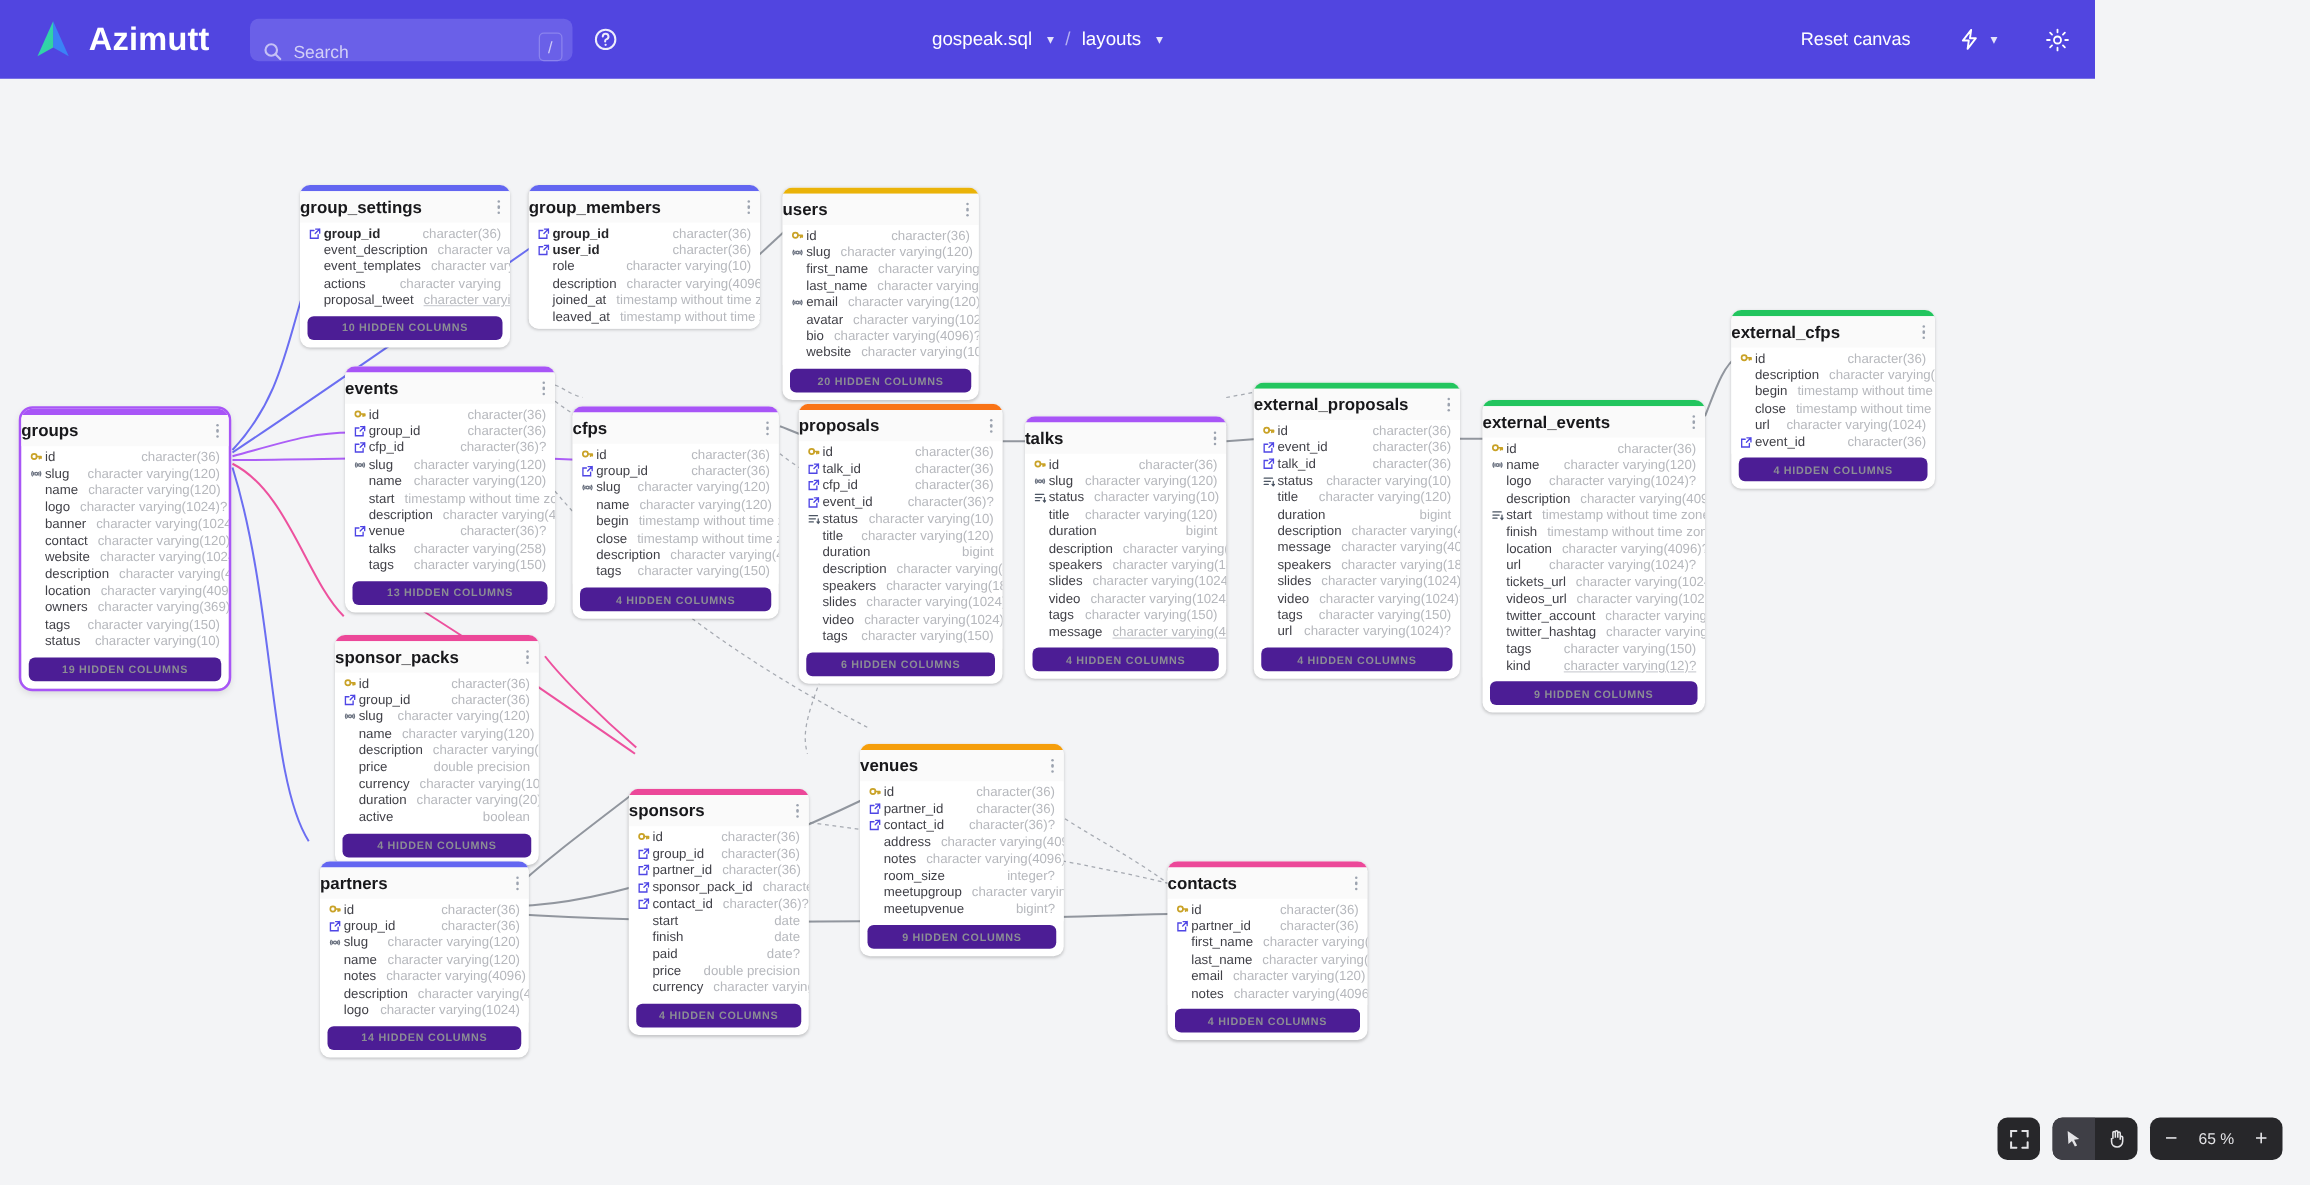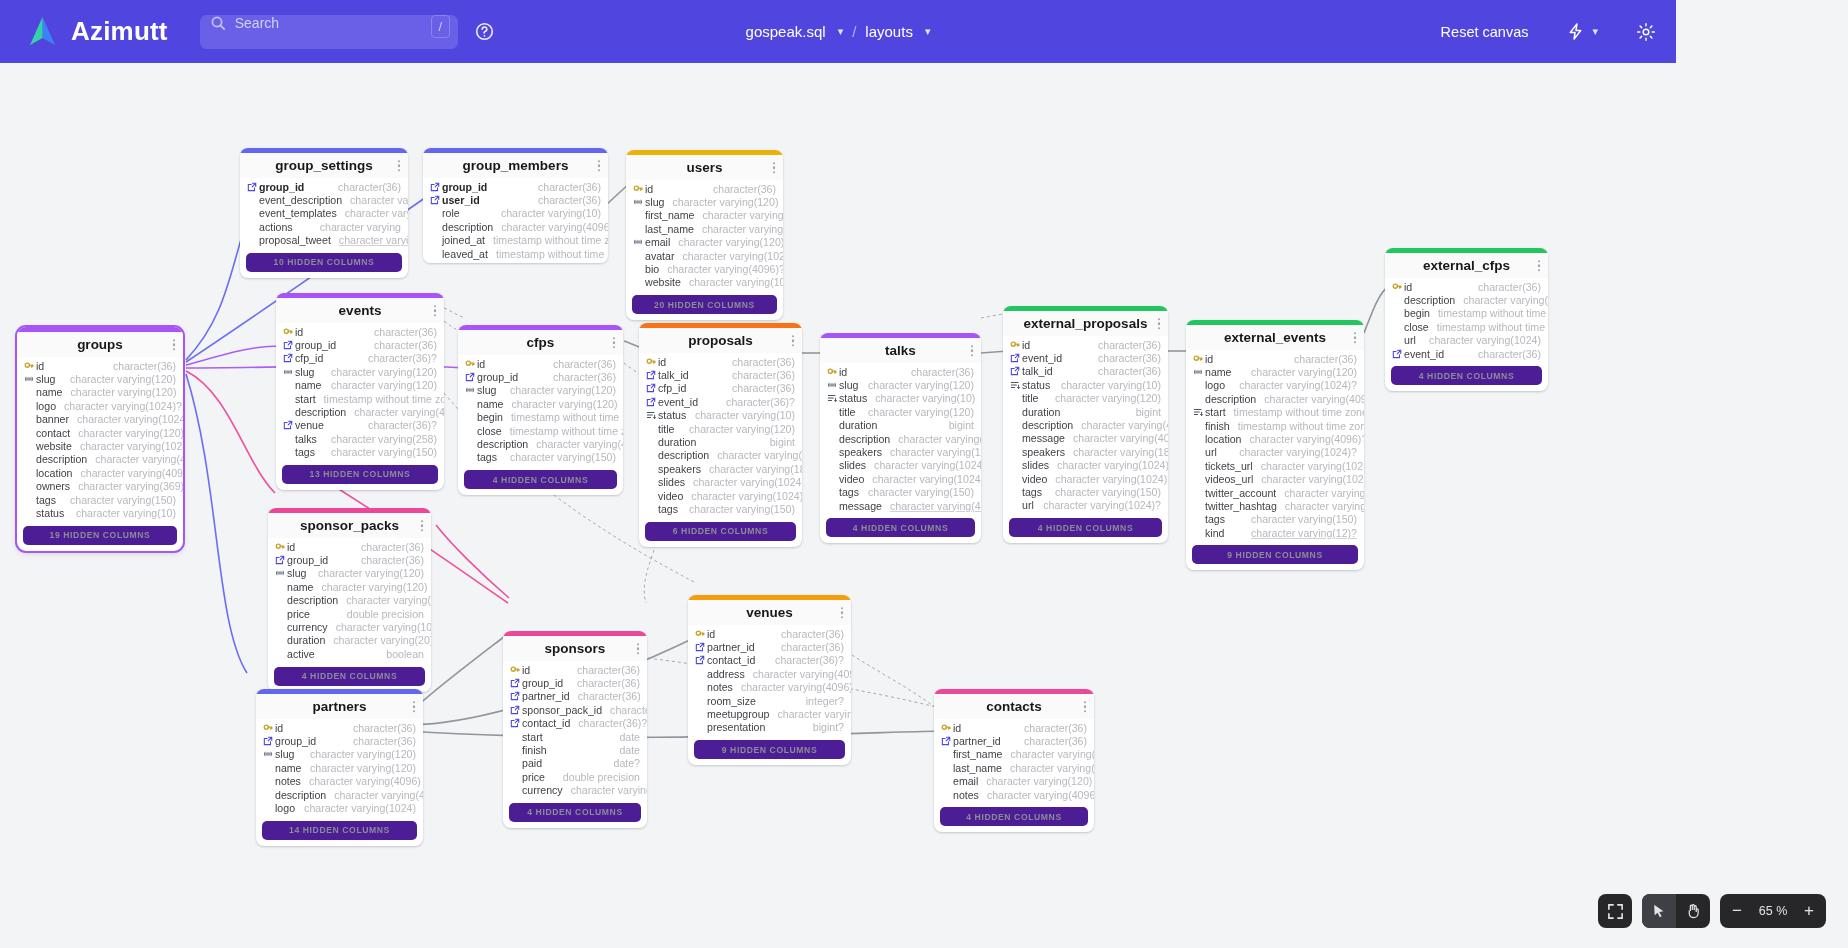--- a/index.html
+++ b/index.html
@@ -21,21 +21,21 @@
   .logo-mark { width: 33px; height: 33px; position: relative; }
   .brand {
     color: #ffffff; font-size: 26px; font-weight: 700;
     margin-left: 12px; letter-spacing: .2px;
   }
   .search-box {
     margin-left: 32px;
     width: 258px; height: 34px;
     background: #6a60e8;
     border-radius: 7px;
-    display: flex; align-items: flex-start;
+    display: flex; align-items: flex-end;
     padding: 0 8px 0 10px;
     position: relative;
   }
   .search-icon { width: 16px; height: 16px; flex: 0 0 16px; opacity: .85; }
   .search-placeholder {
     color: #d3d0f7; font-size: 14px; margin-left: 9px; flex: 1;
   }
   .slash-key {
     width: 19px; height: 23px; border: 1px solid #8b83ee;
     border-radius: 4px; color: #cfcbf8; font-size: 13px;
@@ -76,21 +76,21 @@
     z-index: 10;
   }
   .tbl.selected {
     outline: 2px solid #a855f7;
     border-radius: 9px;
     box-shadow: 0 2px 7px rgba(0,0,0,.16);
   }
   .tbl-bar { height: 5px; width: 100%; }
   .tbl-head {
     height: 25px;
-    display: flex; align-items: center; justify-content: center;
+    display: flex; align-items: center; justify-content: flex-start;
     position: relative;
     background: #fafafa;
   }
   .tbl-title {
     font-size: 13.5px; font-weight: 600; color: #18181b;
   }
   .dots {
     position: absolute; right: 8px; top: 50%; transform: translateY(-50%);
     display: flex; flex-direction: column; gap: 2px; cursor: pointer;
   }
@@ -1302,21 +1302,21 @@
             <span class="cname">room_size</span>
             <span class="ctype">integer?</span>
           </div>
           <div class="col">
             <span class="ci"></span>
             <span class="cname">meetupgroup</span>
             <span class="ctype">character varying(80)?</span>
           </div>
           <div class="col">
             <span class="ci"></span>
-            <span class="cname">presentation</span>
+            <span class="cname">meetupvenue</span>
             <span class="ctype">bigint?</span>
           </div>
         </div>
         <div class="hidden-row">9 HIDDEN COLUMNS</div>
       </div>
       <div class="tbl" style="left: 256px; top: 626px; width: 167px;">
         <div class="tbl-bar" style="background: rgb(99, 102, 241);"></div>
         <div class="tbl-head">
           <span class="tbl-title">partners</span>
           <span class="dots">

